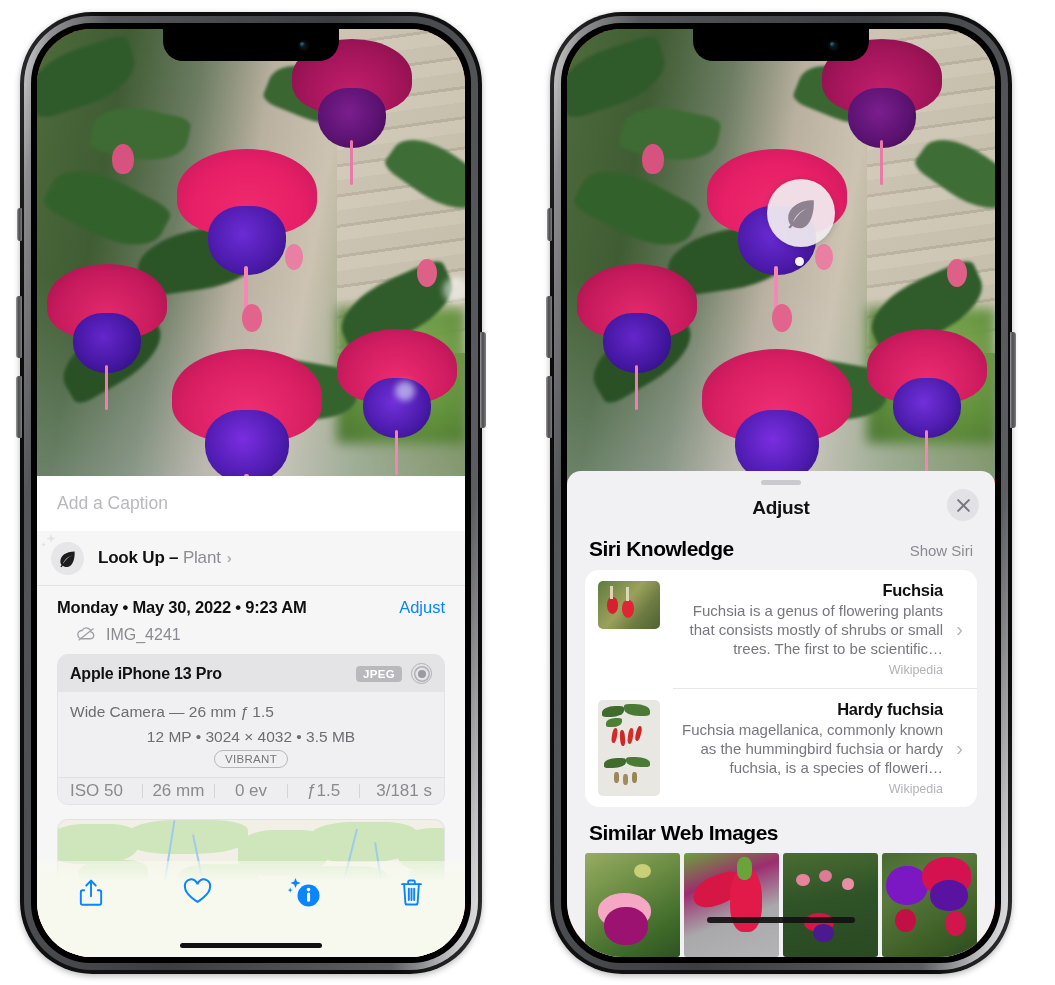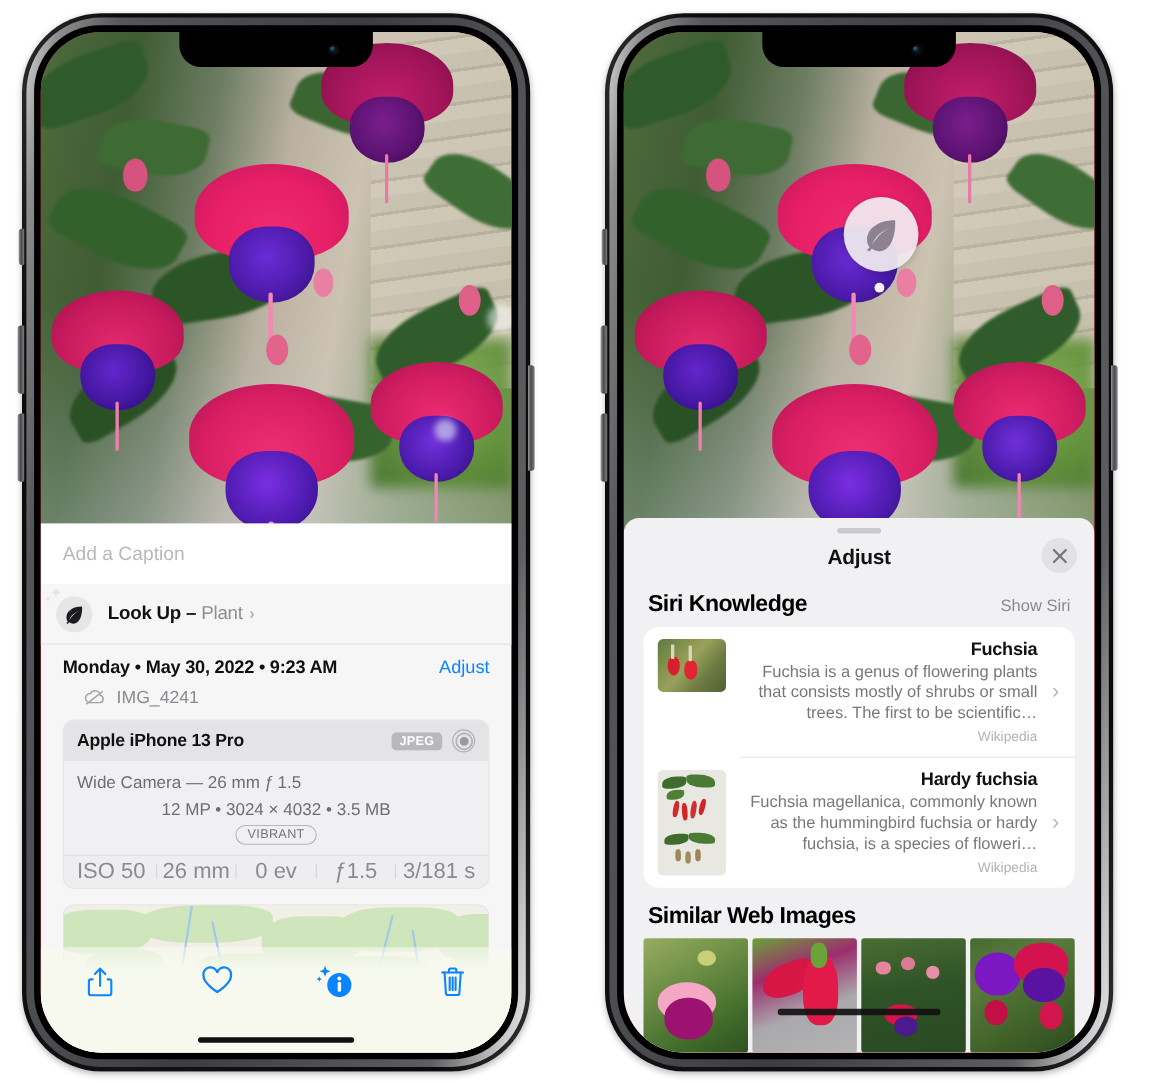--- a/index.html
+++ b/index.html
@@ -146,21 +146,21 @@
   .raw-ring::after{content:"";width:8px;height:8px;border-radius:50%;background:#9a9aa0;box-shadow:0 0 0 2.5px #e4e4e7,0 0 0 4px #b0b0b6;}
   .exif-body { padding:8px 12px 9px 12px; background:#f0f0f2; }
   .exif-line { font-size:15.5px; color:#6d6d73; line-height:1.6; }
   .exif-row2 { display:flex; align-items:center; justify-content:space-between;flex-direction:column; }
   .chip-vibrant {
     border:1.3px solid #b7b7bd; border-radius:11px; color:#76767c;
     font-size:11.5px; font-weight:500; padding:2px 10px; letter-spacing:.3px;
   }
   .exif-foot {
     display:flex; align-items:center; border-top:1px solid #e0e0e3; background:#eeeef0;
-    padding:3px 12px; font-size:20px; color:#8a8a90;
+    padding:3px 12px; font-size:17px; color:#8a8a90;
   }
   .exif-foot span.v { flex:1; text-align:center; }
   .exif-foot span.v:first-child { text-align:left; }
   .exif-foot span.v:last-child { text-align:right; }
   .exif-foot .sepbar { width:1px; height:14px; background:#d5d5d9; }
 
   .map-wrap { margin:14px 20px 0 20px; position:relative; flex:1; }
   .map {
     position:absolute; left:0; right:0; top:0; height:100%;
     border-radius:11px 11px 0 0; overflow:hidden; border:1px solid #e3e3e6; border-bottom:none;

